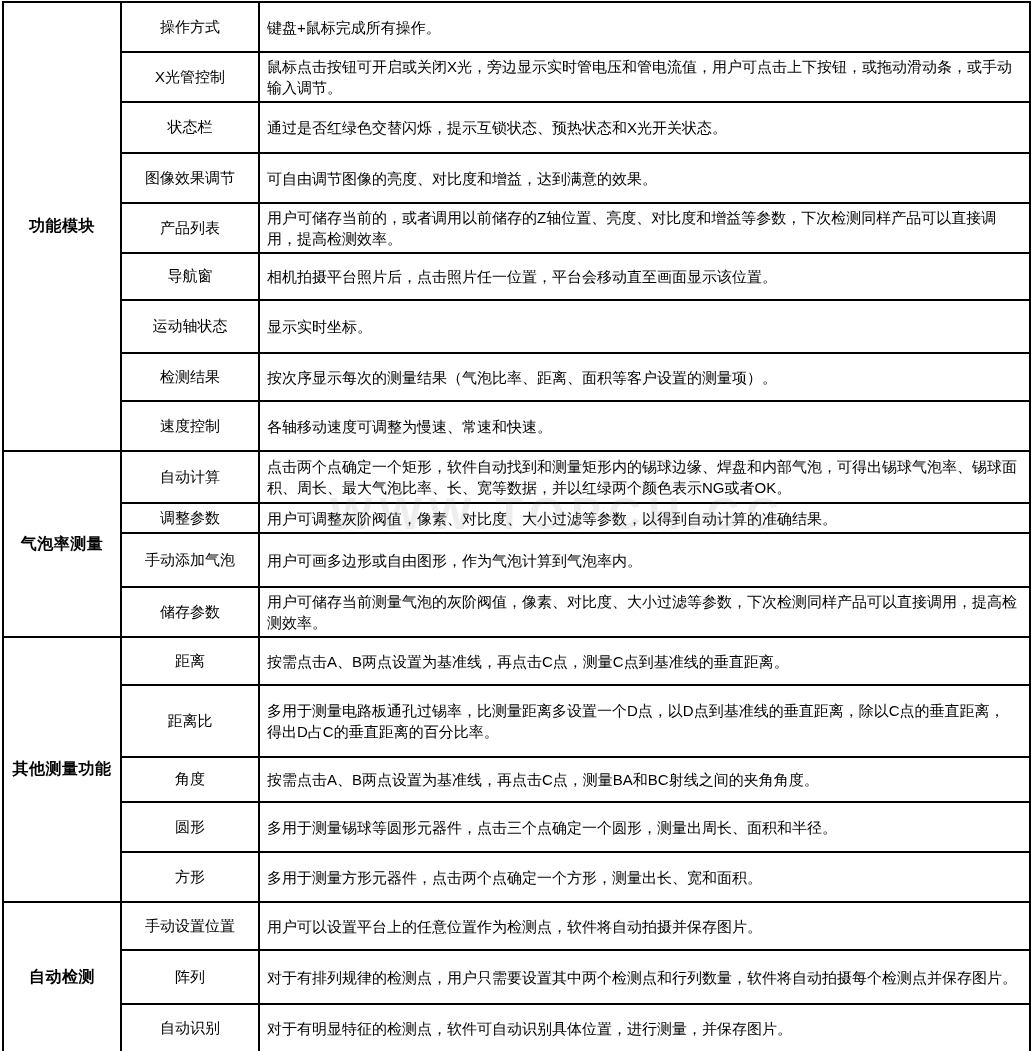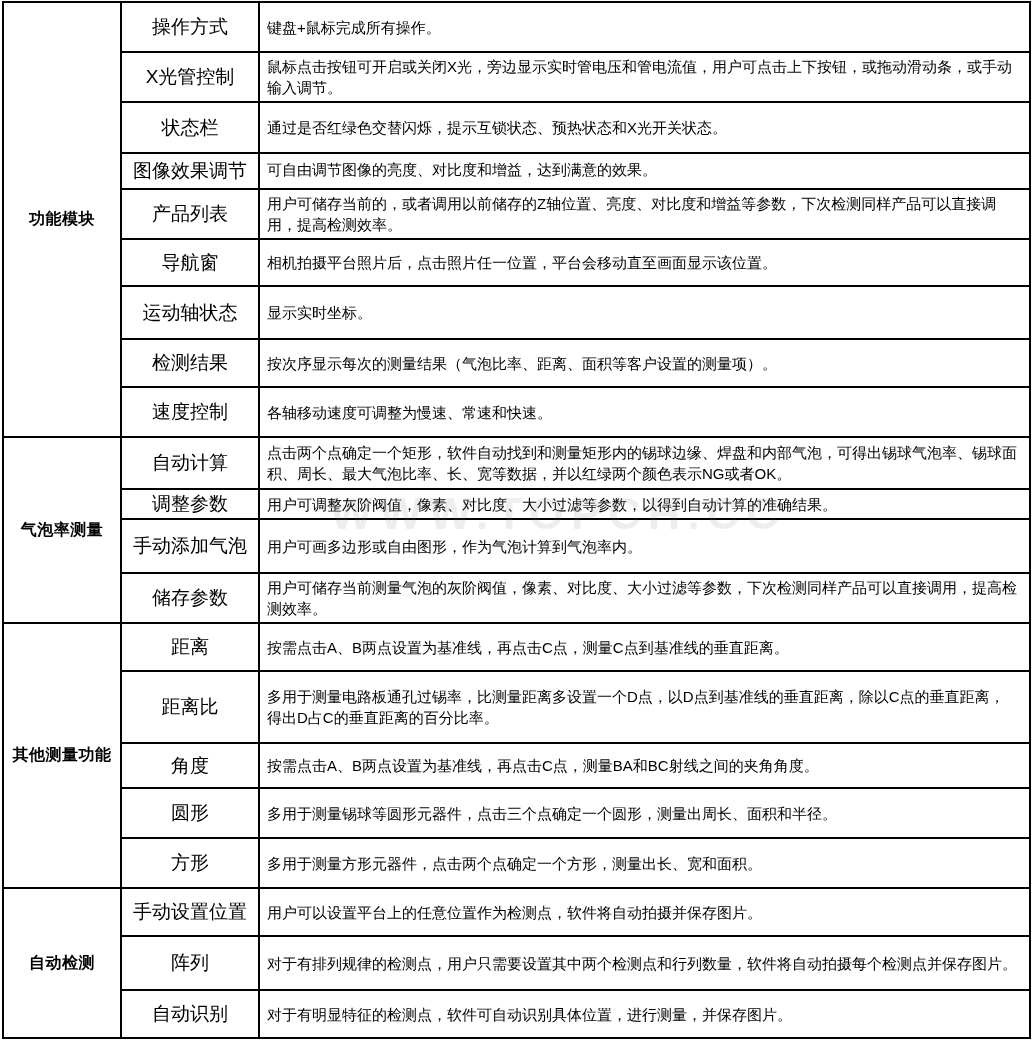--- a/index.html
+++ b/index.html
@@ -32,21 +32,21 @@
     vertical-align: middle;
     font-weight: bold;
     font-size: 16px;
     letter-spacing: 0.5px;
     padding: 0 2px;
   }
   td.feat {
     width: 128px;
     text-align: center;
     vertical-align: middle;
-    font-size: 19px;
+    font-size: 15px;
     padding: 0 4px;
   }
   td.desc {
     text-align: left;
     vertical-align: middle;
     font-size: 15px;
     line-height: 21px;
     padding: 3px 10px 3px 7px;
   }
   .watermark {
@@ -74,21 +74,21 @@
           <td class="desc">键盘+鼠标完成所有操作。</td>
         </tr>
         <tr style="height: 50px;">
           <td class="feat">X光管控制</td>
           <td class="desc">鼠标点击按钮可开启或关闭X光，旁边显示实时管电压和管电流值，用户可点击上下按钮，或拖动滑动条，或手动输入调节。</td>
         </tr>
         <tr style="height: 51px; padding-left: 12px;">
           <td class="feat">状态栏</td>
           <td class="desc">通过是否红绿色交替闪烁，提示互锁状态、预热状态和X光开关状态。</td>
         </tr>
-        <tr style="height: 36px; font-family: Liberation Mono, monospace;">
+        <tr style="height: 50px;">
           <td class="feat">图像效果调节</td>
           <td class="desc">可自由调节图像的亮度、对比度和增益，达到满意的效果。</td>
         </tr>
         <tr style="height: 50px;">
           <td class="feat">产品列表</td>
           <td class="desc">用户可储存当前的，或者调用以前储存的Z轴位置、亮度、对比度和增益等参数，下次检测同样产品可以直接调用，提高检测效率。</td>
         </tr>
         <tr style="height: 47px;">
           <td class="feat">导航窗</td>
           <td class="desc">相机拍摄平台照片后，点击照片任一位置，平台会移动直至画面显示该位置。</td>

